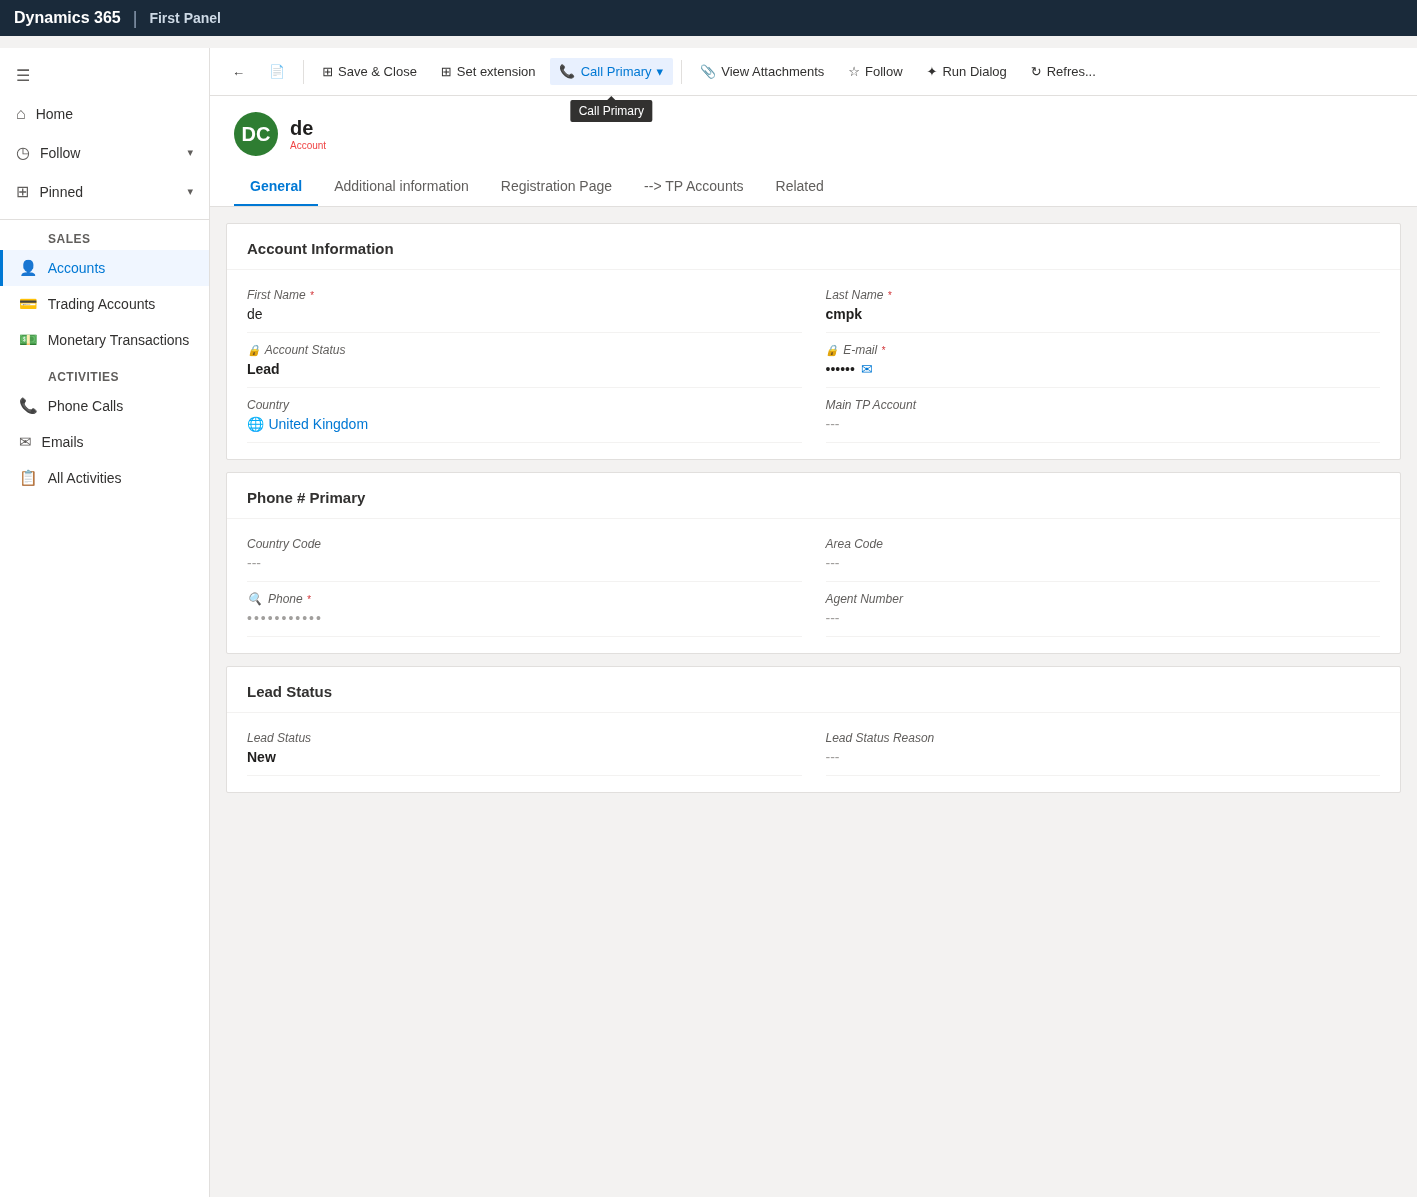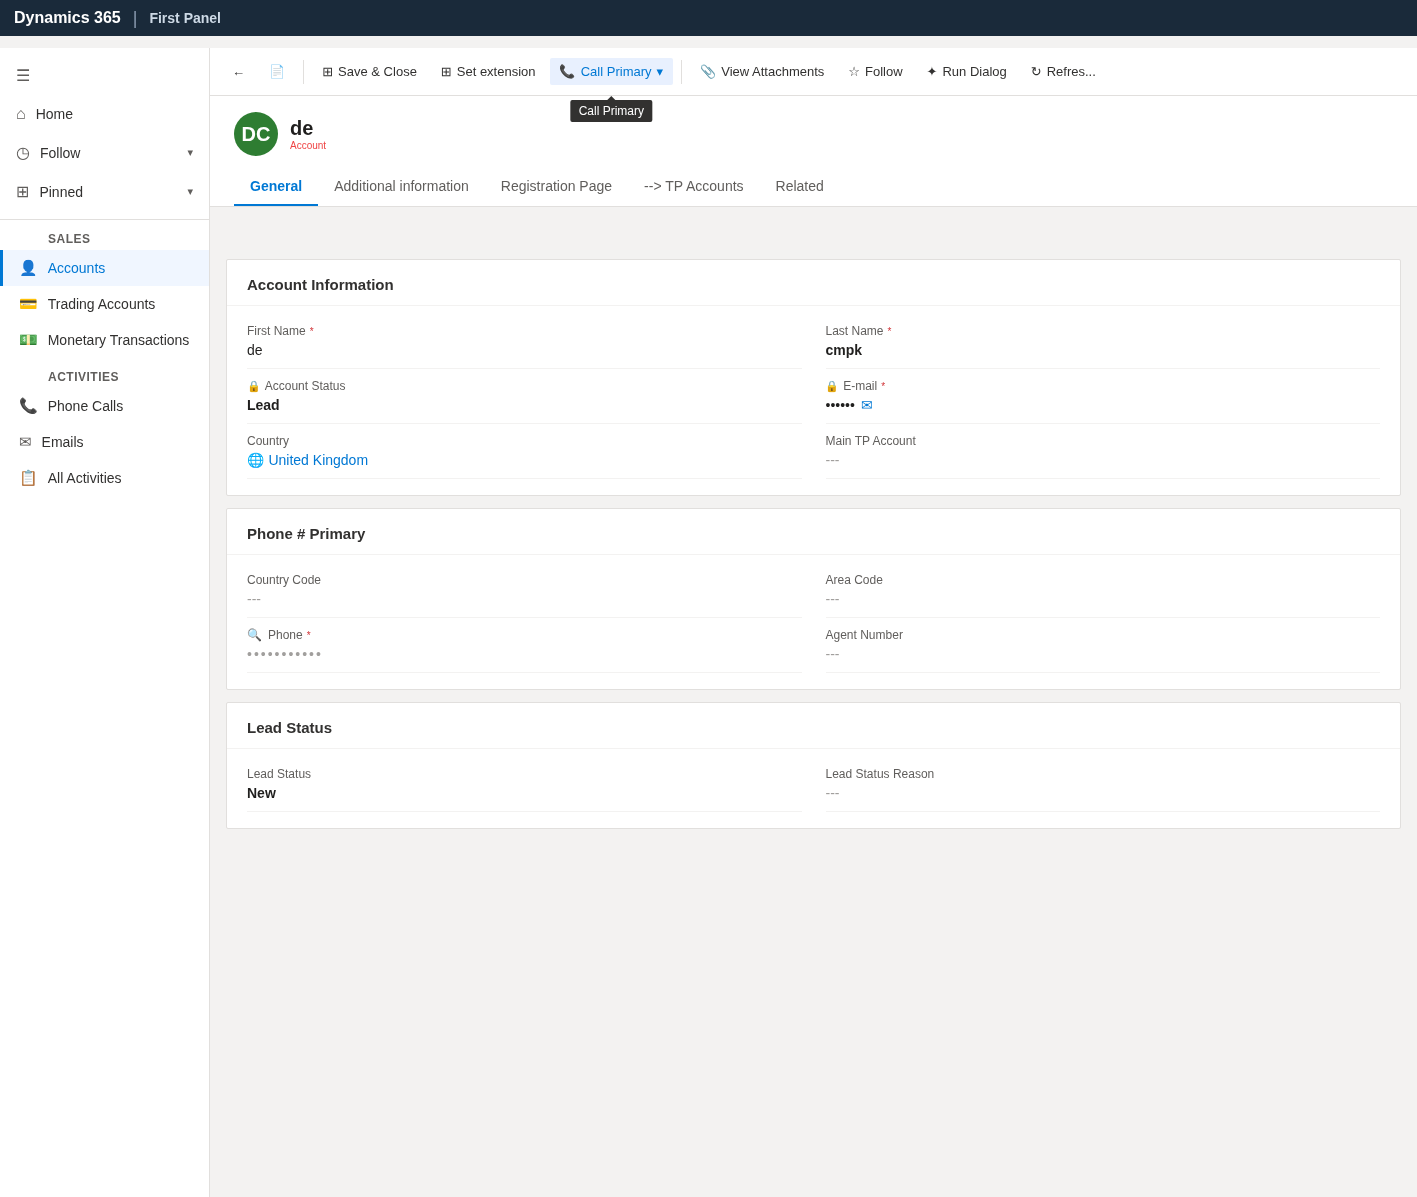--- a/index.html
+++ b/index.html
@@ -225,21 +225,20 @@
       border-bottom-color: #0078d4;
       font-weight: 600;
     }
 
     
     .sections-container {
       padding: 16px;
       display: flex;
       flex-direction: column;
       gap: 12px;
-      margin-top: 36px;
     }
     .section-card {
       background: #fff;
       border: 1px solid #e1dfdd;
       border-radius: 2px;
     }
     .section-title {
       font-size: 15px;
       font-weight: 600;
       color: #323130;
@@ -258,20 +257,21 @@
       padding: 10px 0;
       border-bottom: 1px solid #f3f2f1;
     }
     .field-label {
       font-size: 12px;
       color: #605e5c;
       margin-bottom: 4px;
       display: flex;
       align-items: center;
       gap: 4px;
+      font-style: italic;
     }
     .field-label .required-star {
       color: #d13438;
       font-size: 10px;
     }
     .field-label .lock-icon {
       font-size: 11px;
       color: #605e5c;
     }
     .field-value {

